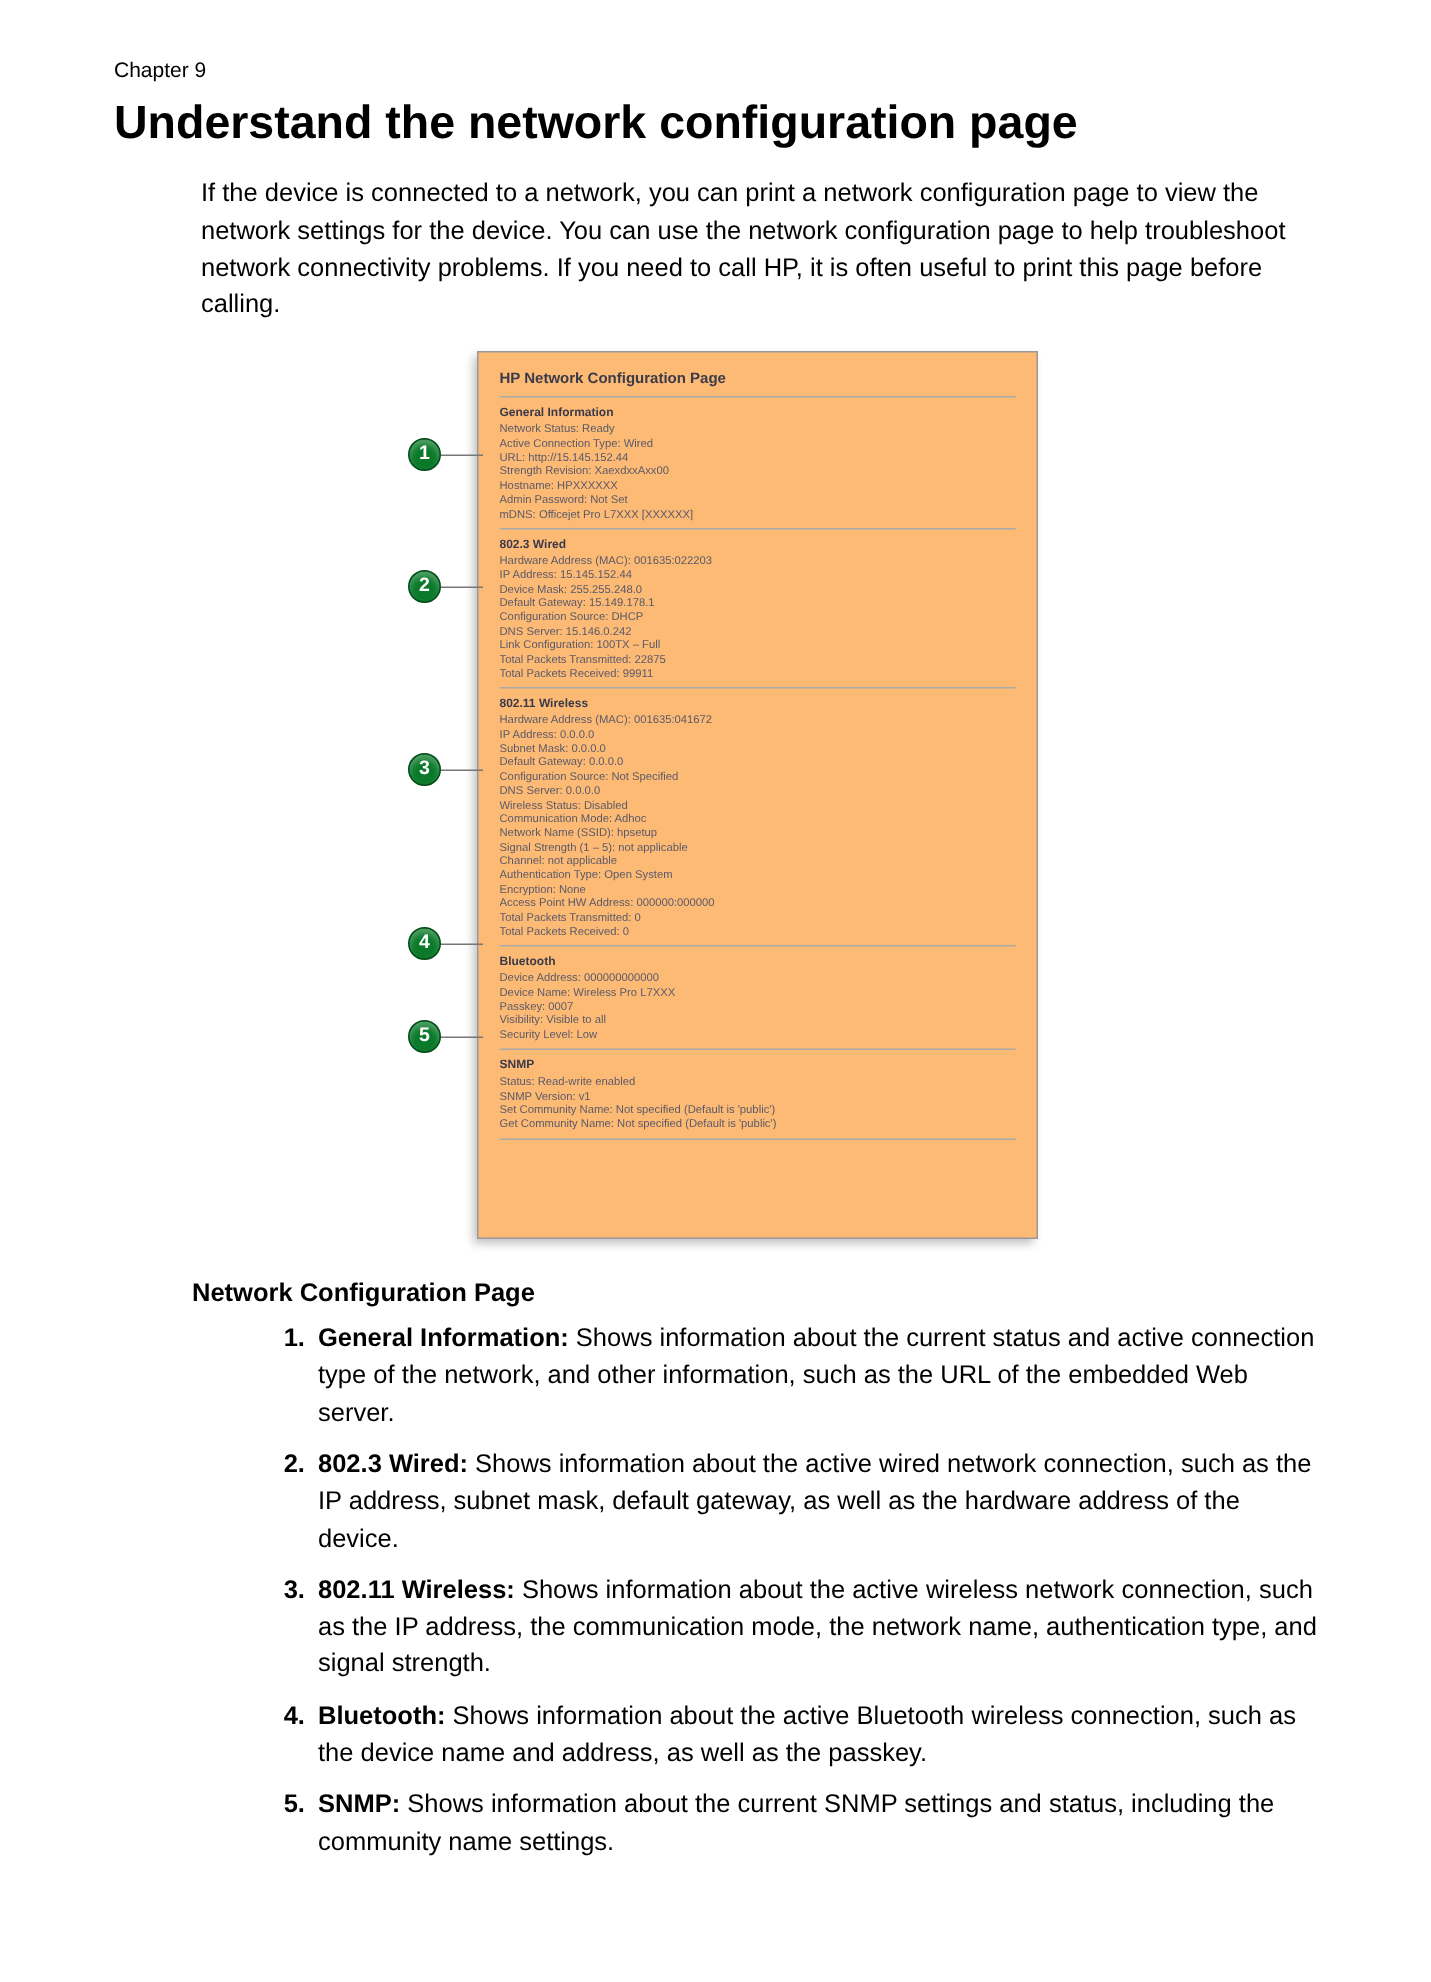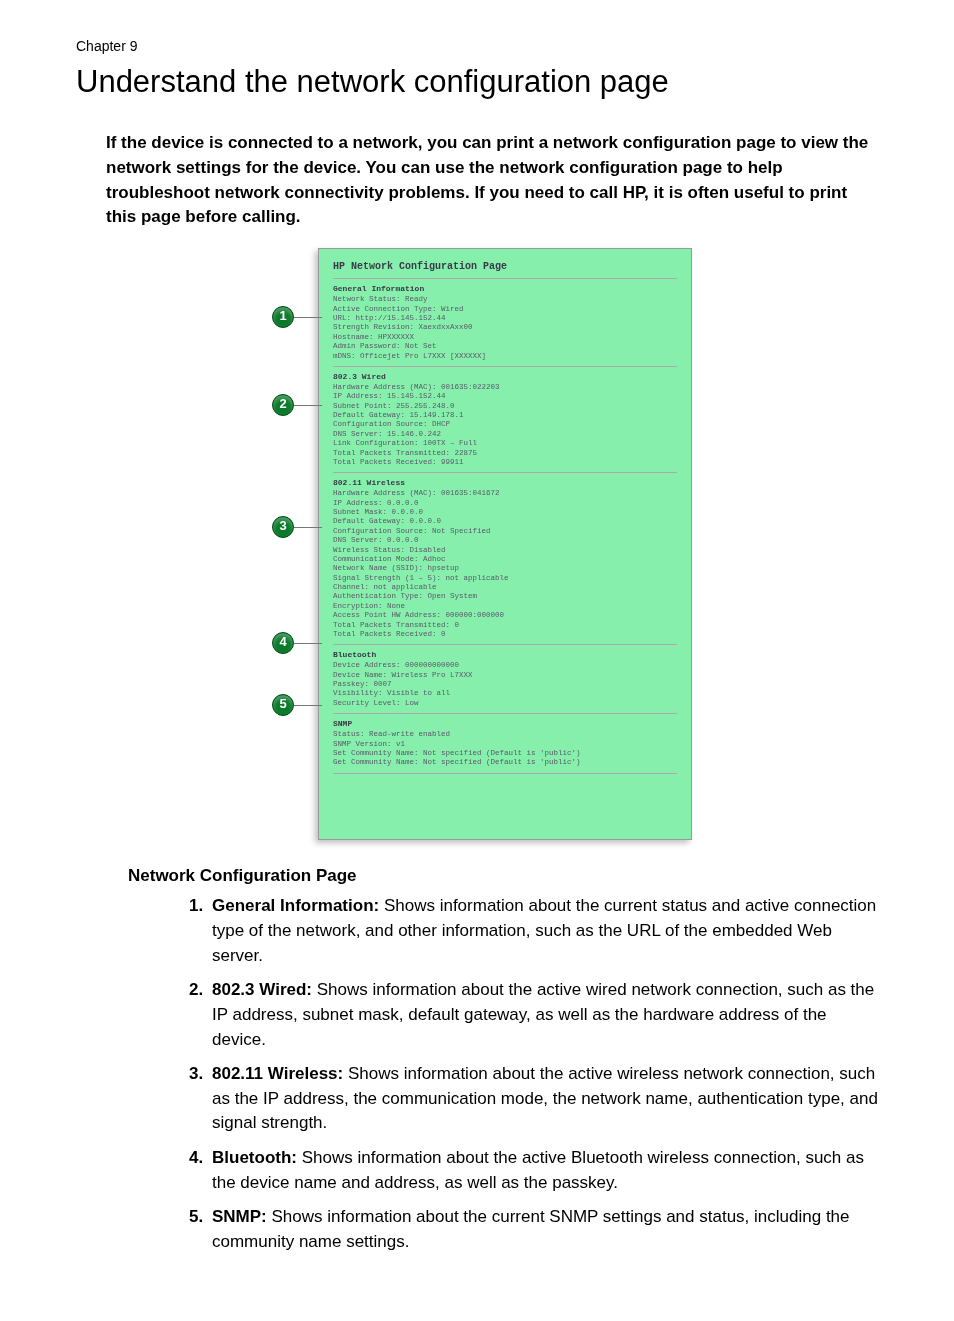--- a/index.html
+++ b/index.html
@@ -12,27 +12,26 @@
       padding: 36px 76px 40px 76px;
       font-size: 17px;
       line-height: 1.45;
     }
     .chapter {
       font-size: 14px;
       margin-bottom: 4px;
     }
     h1 {
       font-size: 31px;
-      font-weight: normal;
-      margin-bottom: 26px;
+      font-weight: bold;
+      margin-bottom: 12px;
     }
     .intro {
-      margin-left: 30px;
+      margin-left: 58px;
       margin-bottom: 18px;
-      font-weight: bold;
     }
     .diagram {
       width: 430px;
       margin: 18px auto 24px auto;
       position: relative;
       display: flex;
     }
     .callouts {
       width: 56px;
       flex-shrink: 0;
@@ -58,27 +57,26 @@
       position: absolute;
       left: 32px;
       width: 28px;
       height: 1px;
       background: #777;
     }
     .sheet {
       flex: 1;
       border: 1px solid #999;
       box-shadow: -3px 3px 6px rgba(0,0,0,0.25);
-      background: #86efac;
+      background: #fdba74;
       padding: 12px 14px 60px 14px;
       font-size: 7.5px;
       line-height: 1.25;
       color: #5a5a6a;
       overflow: hidden;
-      font-family: Liberation Mono, monospace;
     }
     .sheet-title {
       font-weight: bold;
       font-size: 10px;
       color: #3a3a4a;
       margin-bottom: 2px;
     }
     .sheet hr {
       border: none;
       border-top: 1px solid #aaa;
@@ -144,21 +142,21 @@
       <div class="sheet-line">Active Connection Type: Wired</div>
       <div class="sheet-line">URL: http://15.145.152.44</div>
       <div class="sheet-line">Strength Revision: XaexdxxAxx00</div>
       <div class="sheet-line">Hostname: HPXXXXXX</div>
       <div class="sheet-line">Admin Password: Not Set</div>
       <div class="sheet-line">mDNS: Officejet Pro L7XXX [XXXXXX]</div>
       <hr>
       <div class="sec-title">802.3 Wired</div>
       <div class="sheet-line">Hardware Address (MAC): 001635:022203</div>
       <div class="sheet-line">IP Address: 15.145.152.44</div>
-      <div class="sheet-line">Subnet Point: 255.255.248.0</div>
+      <div class="sheet-line">Device Mask: 255.255.248.0</div>
       <div class="sheet-line">Default Gateway: 15.149.178.1</div>
       <div class="sheet-line">Configuration Source: DHCP</div>
       <div class="sheet-line">DNS Server: 15.146.0.242</div>
       <div class="sheet-line">Link Configuration: 100TX – Full</div>
       <div class="sheet-line">Total Packets Transmitted: 22875</div>
       <div class="sheet-line">Total Packets Received: 99911</div>
       <hr>
       <div class="sec-title">802.11 Wireless</div>
       <div class="sheet-line">Hardware Address (MAC): 001635:041672</div>
       <div class="sheet-line">IP Address: 0.0.0.0</div>

